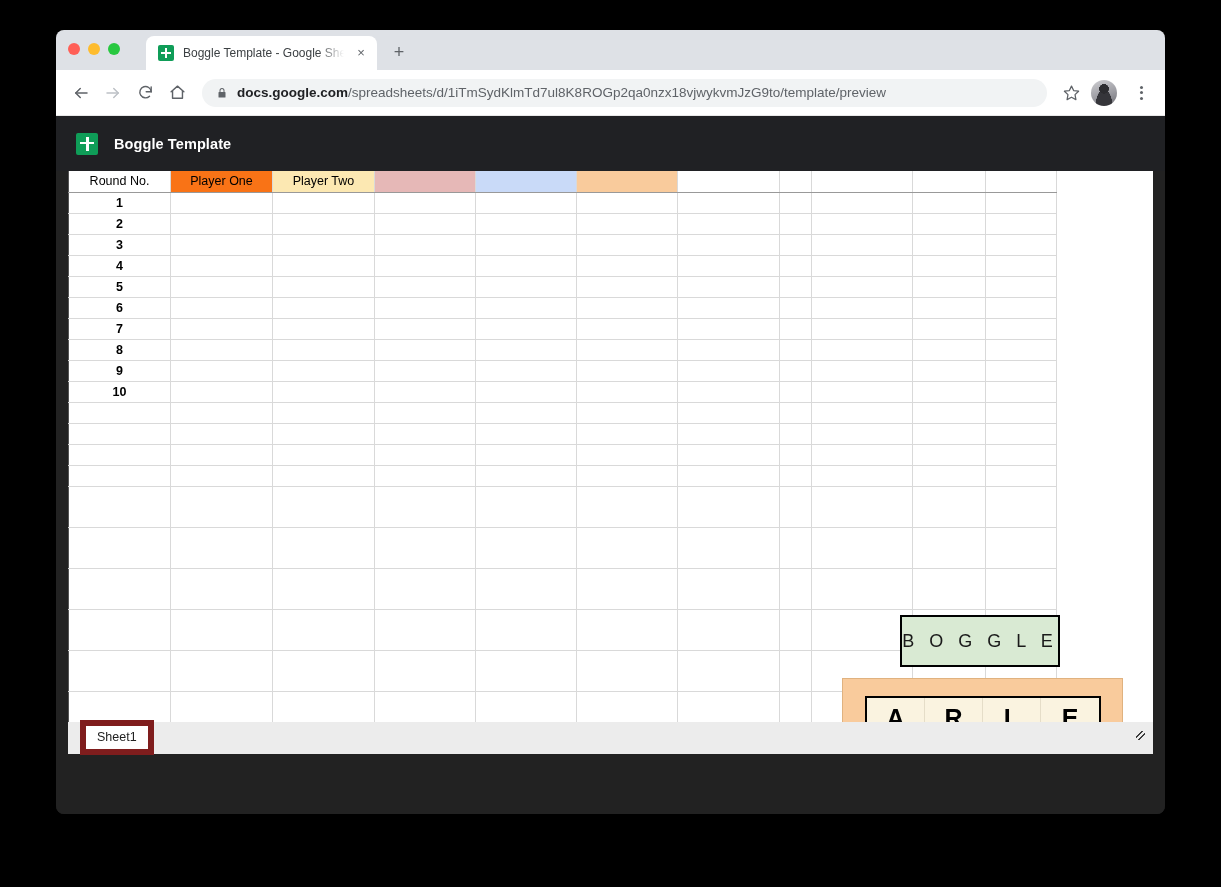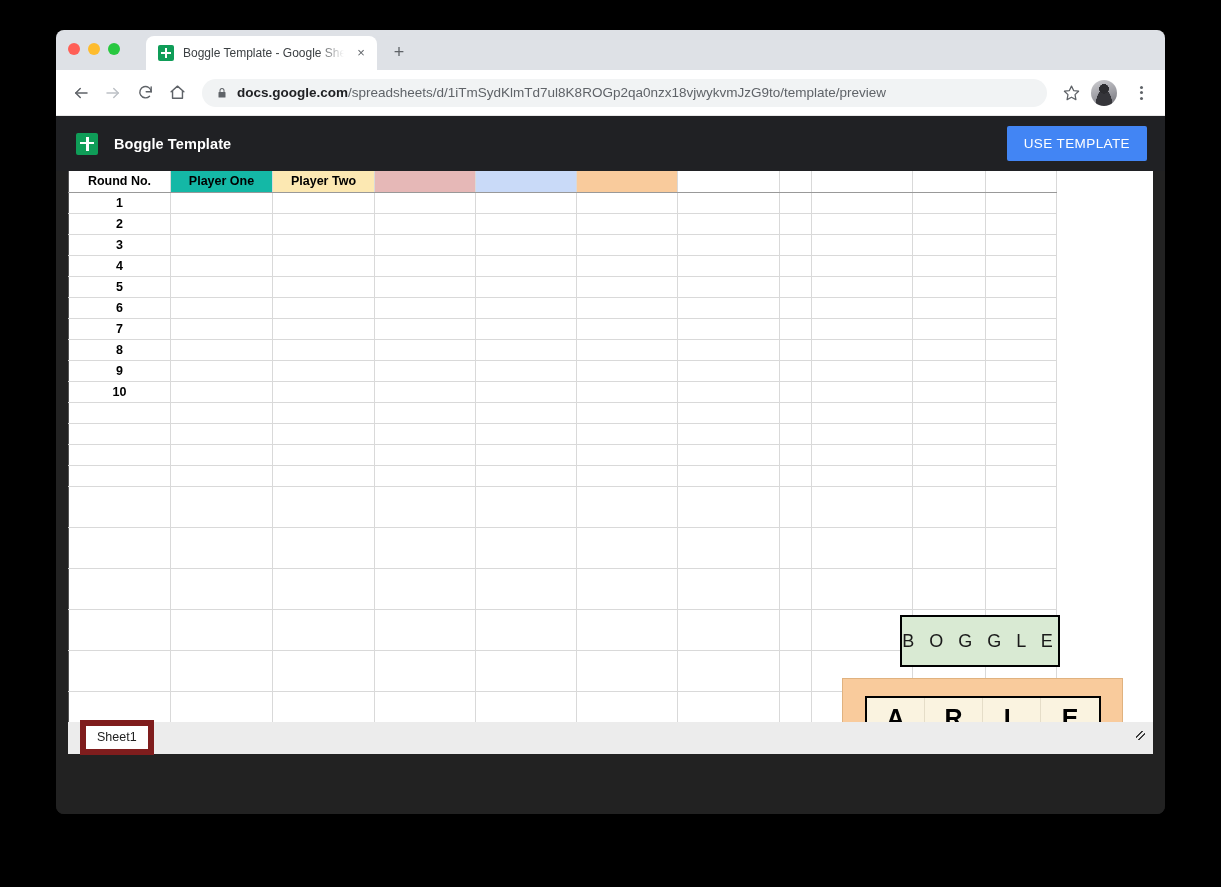--- a/index.html
+++ b/index.html
@@ -236,27 +236,27 @@
     border-bottom: 1px solid #d9d9d9;
     font-size: 12.5px;
     color: #000;
     padding: 0 4px;
     overflow: hidden;
     white-space: nowrap;
   }
   table.grid td.first { border-left: 1px solid #555555; }
   .c-round  { text-align: center; font-weight: bold; }
   .hdr {
-    font-weight: bold;
+    font-weight: normal;
     text-align: center;
     font-size: 13px;
     border-bottom: 1px solid #999 !important;
   }
   .hdr-plain { background: #ffffff; }
-  .hdr-green { background: #14b8a6; }
+  .hdr-green { background: #f97316; }
   .hdr-yell  { background: #fce8b2; }
   .hdr-pink  { background: #e6b8b7; }
   .hdr-blue  { background: #c9daf8; }
   .hdr-orng  { background: #f9cb9c; }
   .totals-lbl { text-align: center; font-weight: bold; }
   .totals-fill { background: #57bb8a; text-align: center; }
 
   
   #boggle-title-box {
     position: absolute;
@@ -409,21 +409,20 @@
         <i></i>
           <i></i>
           <i></i>
       </span>
     </div>
   </div>
 
   <div id="sheets-header">
     <span id="sheets-icon"></span>
     <span id="doc-title">Boggle Template</span>
-    <button id="use-template-button">USE TEMPLATE</button>
   </div>
 
   <div id="sheet-area">
     <div id="grid-wrap">
       <table class="grid" id="sheet-table">
         <colgroup>
           <col style="width:102px">
             <col style="width:102px">
             <col style="width:102px">
           <col style="width:101px">

